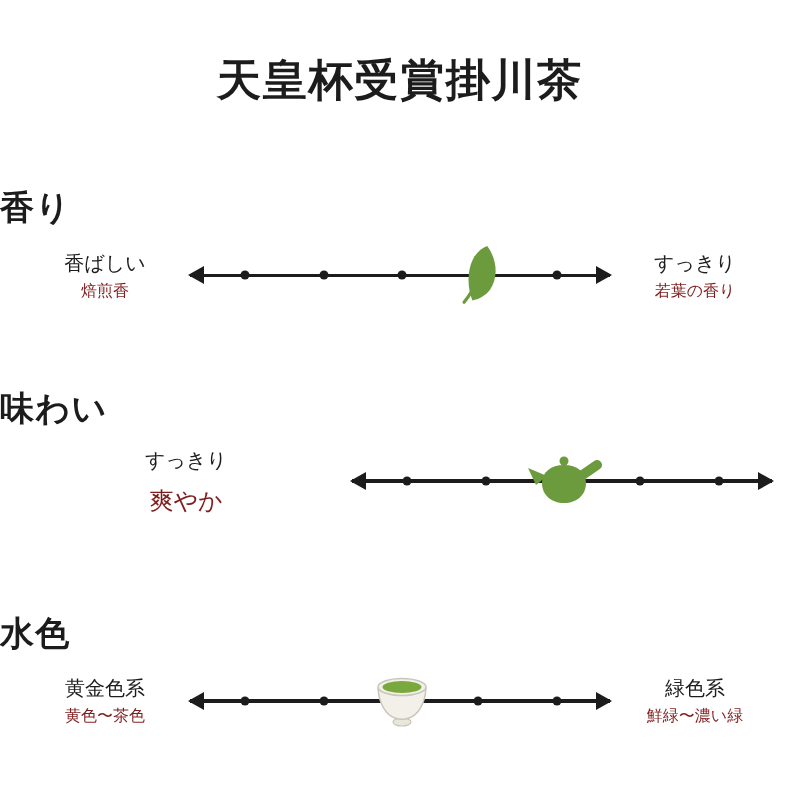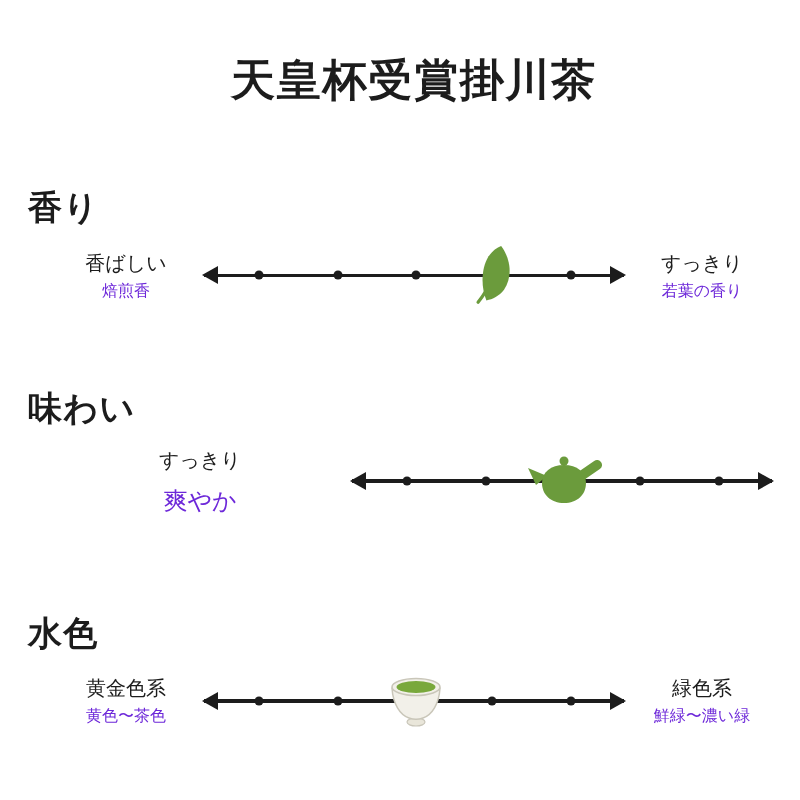--- a/index.html
+++ b/index.html
@@ -2,21 +2,21 @@
 <html><head>
 <meta charset="utf-8">
 <style>
   html, body { margin: 0; padding: 0; background: #ffffff; }
   body {
     width: 800px; height: 800px;
     font-family: "Liberation Sans", sans-serif;
     color: #1c1c1c;
     overflow: hidden;
   }
-  .page { width: 800px; height: 796px; box-sizing: border-box; padding-left: 28px; }
+  .page { width: 800px; height: 796px; box-sizing: border-box; }
 
   .title {
     margin: 0; padding-top: 56px;
     text-align: center;
     font-family: "DejaVu Serif", "Liberation Serif", serif;
     font-size: 44px; font-weight: 600;
     letter-spacing: 0.04em;
     line-height: 1.1;
   }
 
@@ -31,21 +31,21 @@
     letter-spacing: 0.04em;
     line-height: 1.15;
   }
 
   .scale-row {
     display: flex; align-items: center;
     padding: 0 26px; gap: 4px;
   }
   .end-label { flex: 1; text-align: center; line-height: 1.3; }
   .end-label .main { font-size: 20px; font-weight: 500; }
-  .end-label .sub  { font-size: 16px; margin-top: 5px; color: #6d28d9; }
+  .end-label .sub  { font-size: 16px; margin-top: 5px; color: #7f1d1d; }
   .scale.dual .end-label .sub { font-size: 24px; font-weight: 500; margin-top: 12px; }
 
   .track {
     position: relative;
     flex: 0 0 424px; width: 424px; height: 60px;
   }
   .line {
     position: absolute; left: 2px; right: 2px; top: 50%;
     height: 3.5px; margin-top: -1.75px;
     background: #1c1c1c;

